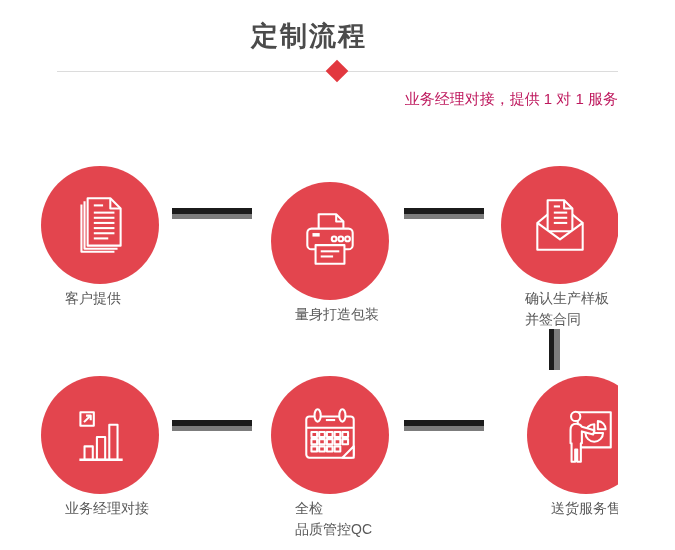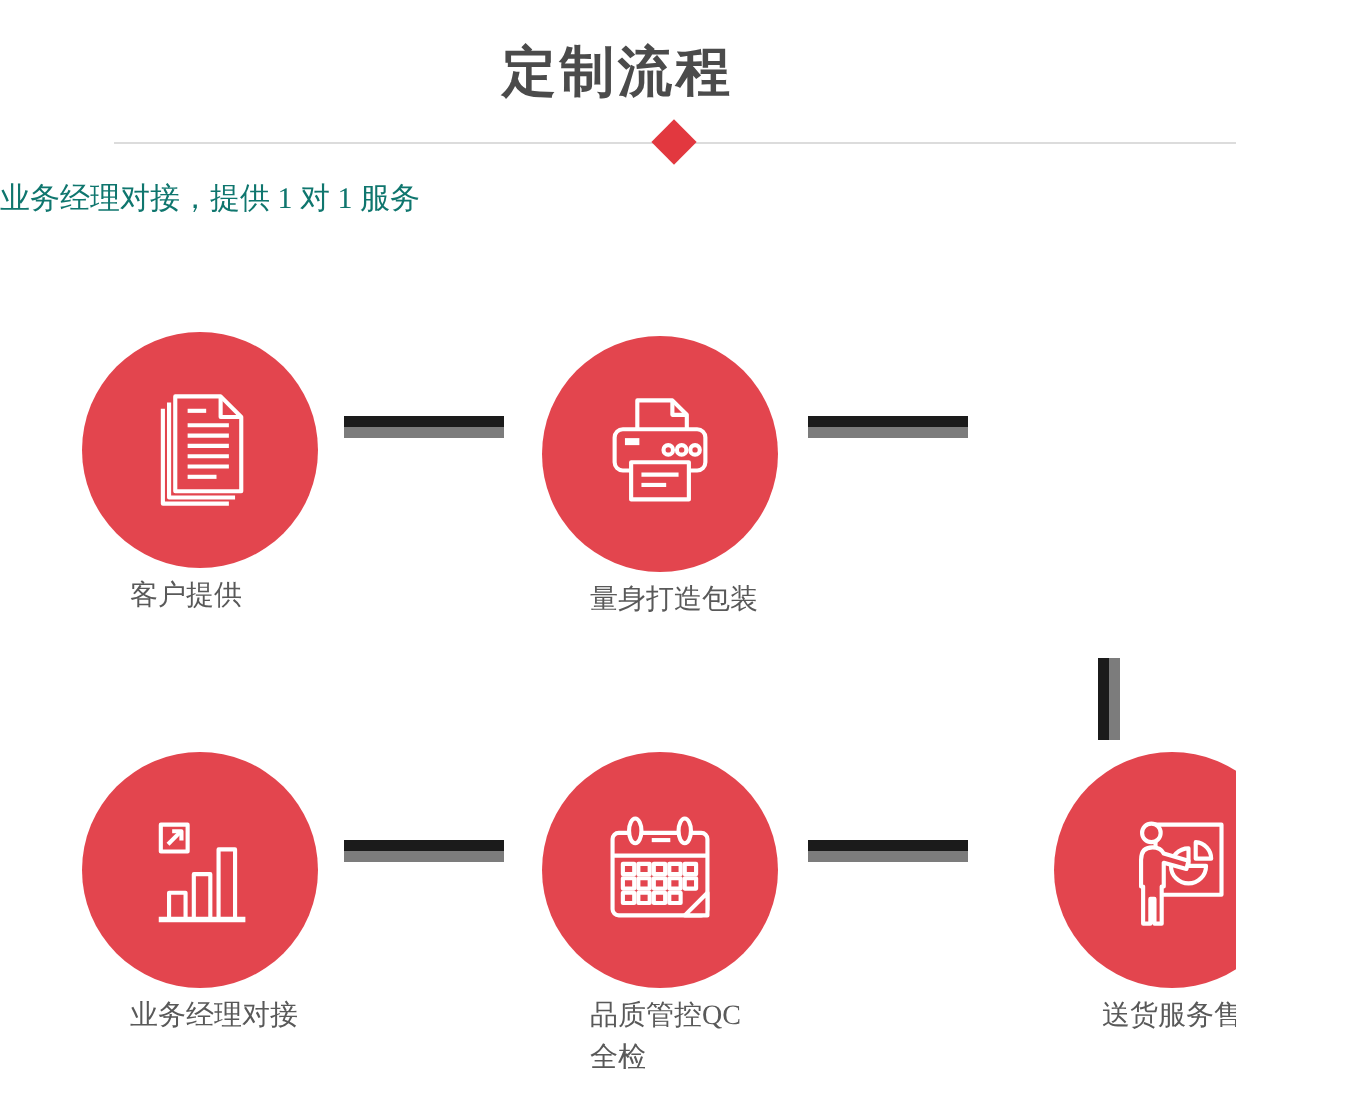--- a/index.html
+++ b/index.html
@@ -1,52 +1,52 @@
 <!DOCTYPE html>
 <html><head>
 <meta charset="utf-8">
 <style>
   html,body{margin:0;padding:0;background:#ffffff;}
   .page{
     position:relative;width:618px;height:550px;background:#ffffff;overflow:hidden;
-    font-family:Liberation Serif, serif;
+    font-family:Liberation Sans, sans-serif;
   }
   .title{
     position:absolute;top:18px;left:0;width:100%;text-align:center;
     font-size:27px;font-weight:bold;color:#4b4b4b;letter-spacing:2px;
   }
   .divider{
     position:absolute;top:71px;left:57px;width:561px;height:1px;background:#dcdcdc;
   }
   .diamond{
     position:absolute;top:63px;left:329px;width:16px;height:16px;
     background:#e2383f;transform:rotate(45deg);
   }
   .subtitle{
-    position:absolute;top:90px;left:0;width:100%;text-align:left;
-    font-size:15px;color:#0f766e;
+    position:absolute;top:90px;left:0;width:100%;text-align:right;
+    font-size:15px;color:#be185d;
   }
   .step{position:absolute;width:130px;}
   .circle{
     width:118px;height:118px;border-radius:50%;background:#e3454e;
     display:flex;align-items:center;justify-content:center;
   }
   .circle svg{display:block;}
   .label{
     margin:4px 0 0 24px;font-size:14px;line-height:21px;color:#595959;
   }
   .hbar{
     position:absolute;width:80px;height:11px;
     background:linear-gradient(to bottom,#1b1b1b 0 50%,#7c7c7c 50% 100%);
   }
   .vbar{
     position:absolute;width:11px;height:41px;
     background:linear-gradient(to right,#1b1b1b 0 50%,#7c7c7c 50% 100%);
   }
-  .s1{left:41px;top:166px}.s2{left:271px;top:168px}.s3{left:501px;top:166px}
+  .s1{left:41px;top:166px}.s2{left:271px;top:182px}.s3{left:501px;top:166px}
   .s4{left:41px;top:376px}.s5{left:271px;top:376px}.s6{left:527px;top:376px}
   .c1a{left:172px;top:208px}.c1b{left:404px;top:208px}
   .c2a{left:172px;top:420px}.c2b{left:404px;top:420px}
   .cv{left:549px;top:329px}
 </style>
 </head>
 <body>
 
 <div class="page">
 
@@ -95,20 +95,39 @@
         <rect x="18" y="36" width="28" height="18" fill="#e3454e"></rect>
         <path d="M23 42 H41"></path>
         <path d="M23 47 H35"></path>
       </svg>
     </div>
     <div class="label">
       <div>量身打造包装</div>
     </div>
   </div>
 
+  <div class="step s3">
+    <div class="circle">
+      <svg width="66" height="66" viewBox="0 0 64 64" fill="none" stroke="#ffffff" stroke-width="2" stroke-linejoin="round">
+        <path d="M10 30 L21 21"></path>
+        <path d="M54 30 L43 21"></path>
+        <path d="M20 38 V8 H36 L44 16 V38 Z" fill="#e3454e"></path>
+        <path d="M36 8 V16 H44"></path>
+        <path d="M26 14 H32"></path>
+        <path d="M26 20 H39"></path>
+        <path d="M26 25 H39"></path>
+        <path d="M26 30 H39"></path>
+        <path d="M10 30 L32 46 L54 30 V56 H10 Z" fill="#e3454e"></path>
+      </svg>
+    </div>
+    <div class="label">
+      <div>确认生产样板</div>
+      <div>并签合同</div>
+    </div>
+  </div>
 
   <div class="step s4">
     <div class="circle">
       <svg width="66" height="66" viewBox="0 0 64 64" fill="none" stroke="#ffffff" stroke-width="2" stroke-linejoin="round">
         <path d="M12 56 H54" stroke-width="2.6"></path>
         <rect x="17" y="43" width="8" height="13"></rect>
         <rect x="29" y="34" width="8" height="22"></rect>
         <rect x="41" y="22" width="8" height="34"></rect>
         <rect x="13" y="10" width="13" height="13"></rect>
         <path d="M16.5 19.5 L22.5 13.5"></path>
@@ -139,22 +158,22 @@
         <rect x="36.5" y="36" width="5.5" height="5"></rect>
         <rect x="44" y="36" width="5.5" height="5"></rect>
         <rect x="14" y="43" width="5.5" height="5"></rect>
         <rect x="21.5" y="43" width="5.5" height="5"></rect>
         <rect x="29" y="43" width="5.5" height="5"></rect>
         <rect x="36.5" y="43" width="5.5" height="5"></rect>
         <path d="M44 54 L55 43 V54 Z" fill="#e3454e"></path>
       </svg>
     </div>
     <div class="label">
+      <div>全检</div>
       <div>品质管控QC</div>
-      <div>全检</div>
     </div>
   </div>
 
   <div class="step s6">
     <div class="circle">
       <svg width="66" height="66" viewBox="0 0 64 64" fill="none" stroke="#ffffff" stroke-width="2" stroke-linejoin="round">
         <rect x="24" y="10" width="32" height="34"></rect>
         <path d="M40 21.5 A8.5 8.5 0 1 0 48.5 30 L40 30 Z"></path>
         <path d="M43.5 18.5 A8 8 0 0 1 51 26.5 L43.5 26.5 Z"></path>
         <circle cx="22" cy="14" r="4.5" fill="#e3454e"></circle>

